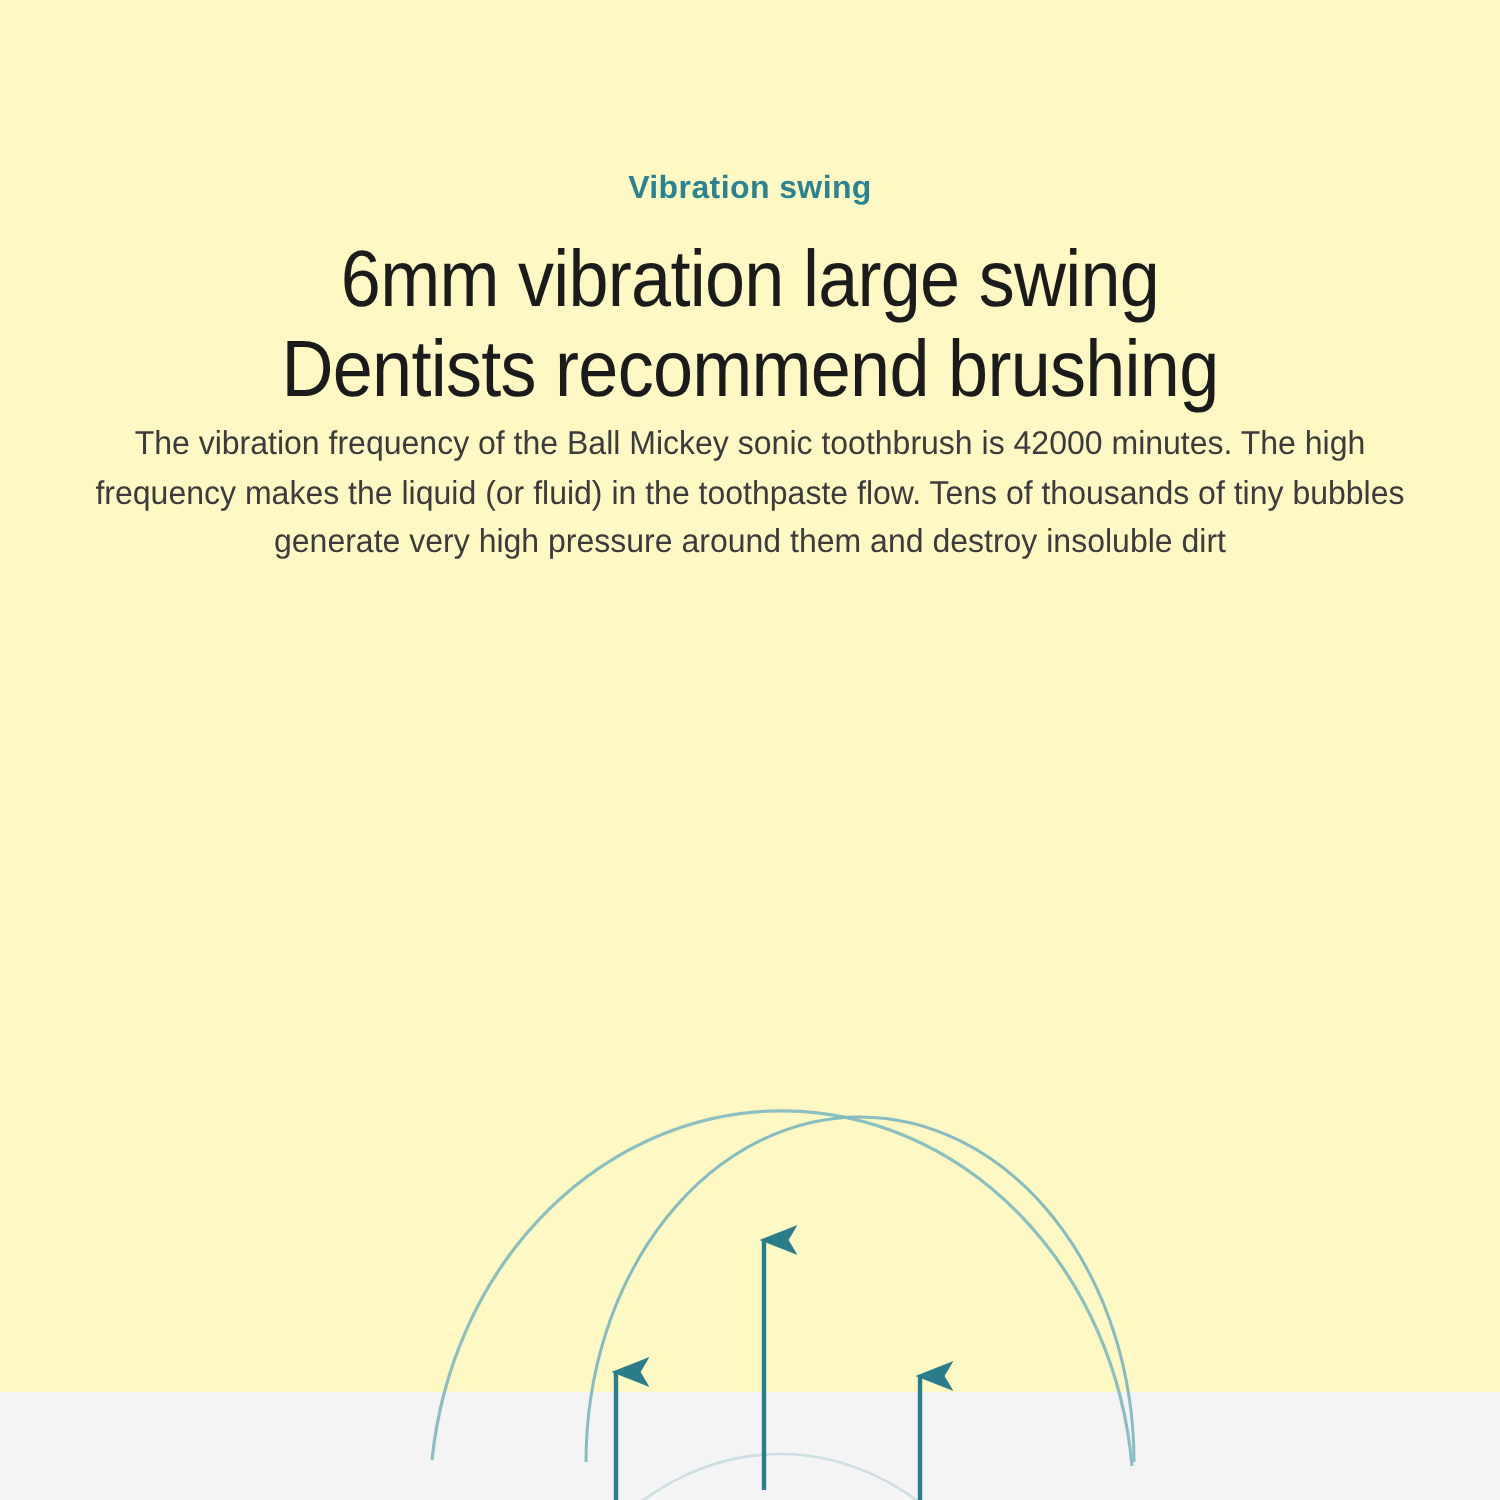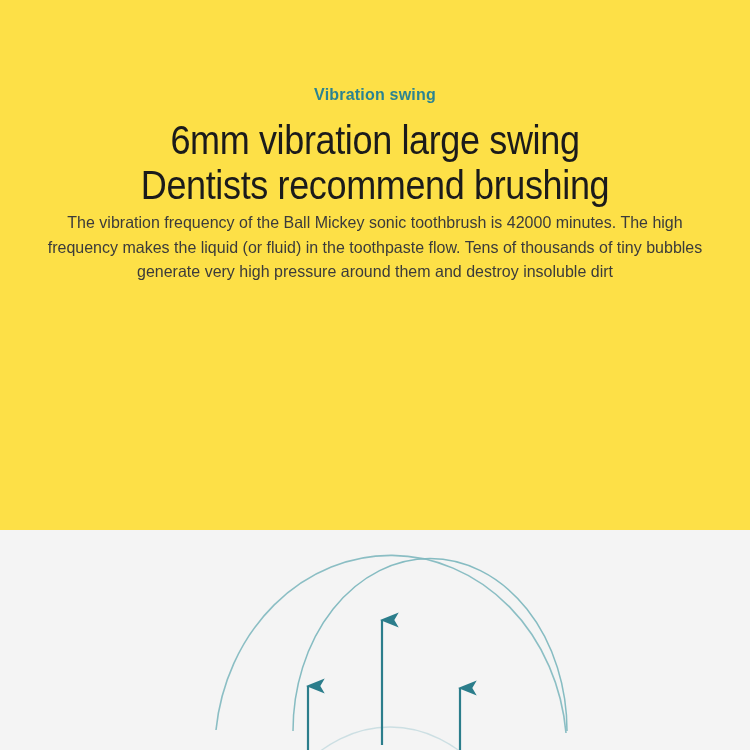--- a/index.html
+++ b/index.html
@@ -6,22 +6,22 @@
 
   html, body {
     width:750px; height:750px;
     background:#f4f4f4;
     font-family:"Liberation Sans", sans-serif;
     overflow:hidden;
   }
 
   #page {
     position:relative;
-    width:750px; height:530px;
-    background:#fde047;
+    width:750px; height:696px;
+    background:#fef9c3;
   }
 
   
   .eyebrow {
     position:absolute; top:86px; left:0; width:750px;
     text-align:center;
     font-size:16px;
     font-weight:bold;
     letter-spacing:.2px;
     color:#2b8391;

